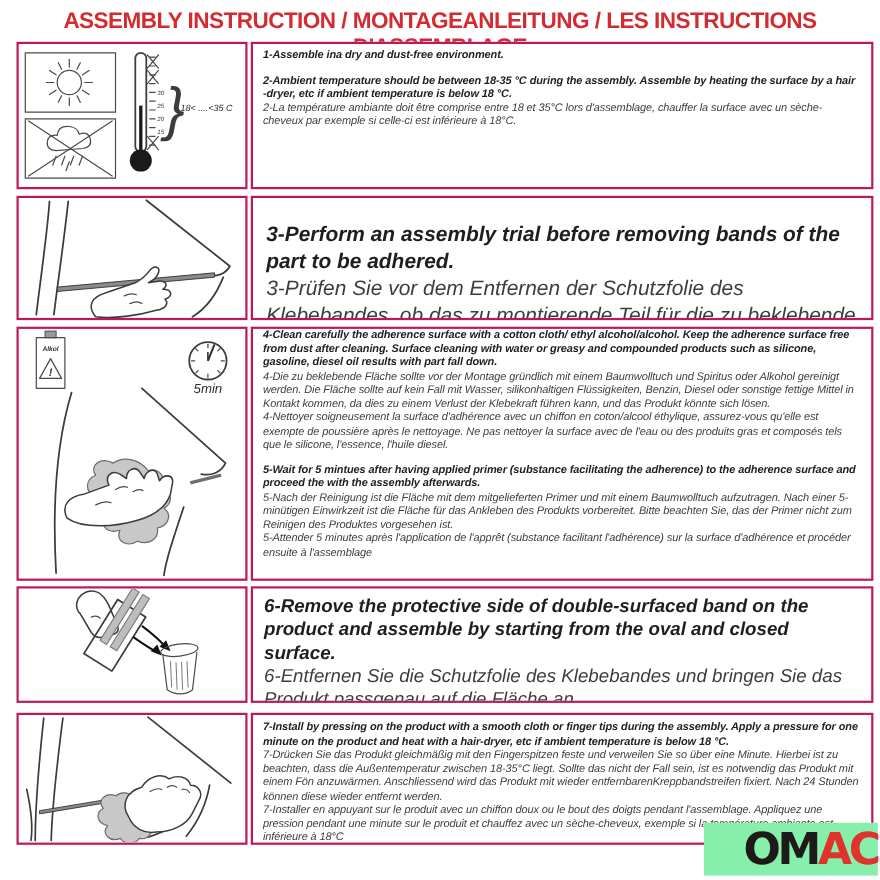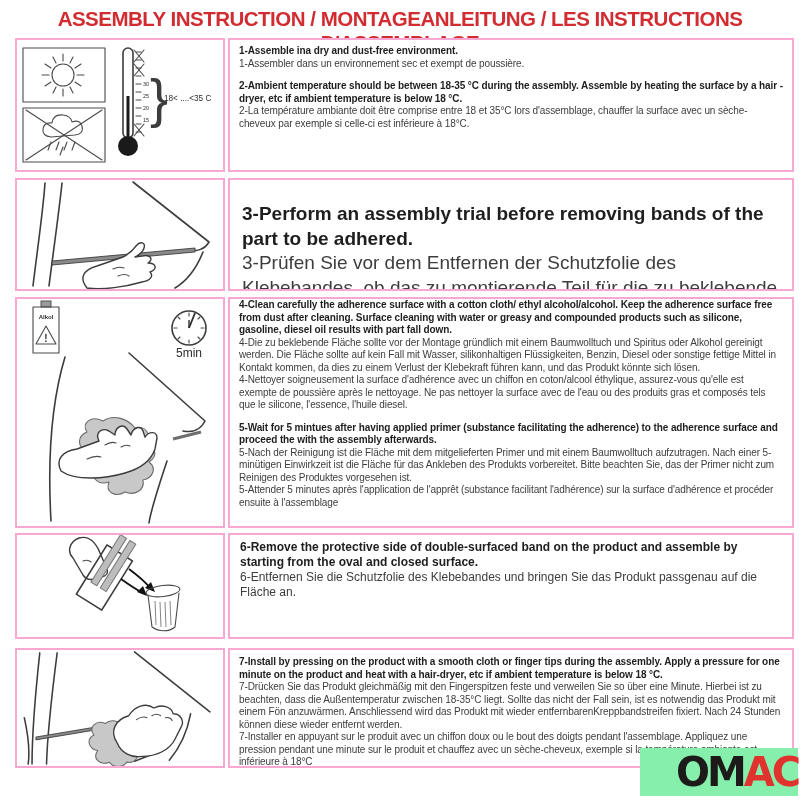--- a/index.html
+++ b/index.html
@@ -3,21 +3,21 @@
 <meta charset="utf-8">
 <style>
   * { margin:0; padding:0; box-sizing:border-box; }
   html,body { width:800px; height:800px; background:#ffffff;
               font-family:"Liberation Sans", sans-serif; color:#333; }
   .sheet { position:relative; width:800px; height:800px; background:#fff; overflow:hidden; }
 
   .title { position:absolute; top:7px; left:0; width:100%; text-align:center;
            font-size:20.5px; font-weight:bold; letter-spacing:-0.5px; color:#d22c31; }
 
-  .box { position:absolute; border:2px solid #f9a8d4; background:#fff; overflow:hidden; }
+  .box { position:absolute; border:2px solid #be185d; background:#fff; overflow:hidden;font-style:italic; }
 
   .illus { left:15px; width:210px; }
   .txt   { left:228px; width:566px; padding:5px 9px; }
 
   
   .r1 .illus, .r1 .txt { top:38px;  height:134px; }
   .r2 .illus, .r2 .txt { top:178px; height:113px; }
   .r3 .illus, .r3 .txt { top:297px; height:231px; }
   .r4 .illus, .r4 .txt { top:533px; height:106px; }
   .r5 .illus, .r5 .txt { top:648px; height:120px; }
@@ -25,21 +25,21 @@
   p { margin:0; }
   .small p { font-size:10px; line-height:1.25; letter-spacing:-0.1px; }
   .grp + .grp { margin-top:10px; }
   .en { font-weight:bold; color:#1e1e1e; }
   .de, .fr { color:#3d3d3d; }
 
   .r2 .txt { padding:22px 12px 6px 12px; }
   .r2 .txt p { font-size:19px; line-height:1.3; }
   .r3 .txt { padding-top:0; }
   .r4 .txt { padding:5px 10px; }
-  .r4 .txt p { font-size:12px; line-height:1.25; }
+  .r4 .txt p { font-size:17px; line-height:1.25; }
   .r5 .txt { padding-top:6px; }
 
   svg { display:block; width:100%; height:100%; }
   .ln  { fill:none; stroke:#3c3c3c; stroke-width:1.6; stroke-linecap:round; stroke-linejoin:round; }
   .ln2 { fill:none; stroke:#4a4a4a; stroke-width:1.1; stroke-linecap:round; stroke-linejoin:round; }
   .dark { fill:#1a1a1a; }
   .cloth { fill:#c8c8c8; stroke:#6a6a6a; stroke-width:1.1; stroke-linejoin:round; }
   .handw { fill:#ffffff; stroke:#3c3c3c; stroke-width:1.4; stroke-linejoin:round; }
   .strip { fill:#bdbdbd; stroke:#777; stroke-width:1; }
   .svgtext { font-family:"Liberation Sans", sans-serif; fill:#2e2e2e; }
@@ -121,21 +121,20 @@
           <text x="126" y="70" font-size="5.5" class="svgtext">20</text>
           <text x="126" y="82" font-size="5.5" class="svgtext">15</text>
           <text x="133" y="77" font-size="54" fill="#3c3c3c">}</text>
           <text x="147" y="61" font-size="8.2" class="svgtext">18&lt; ....&lt;35 C</text>
         </g>
       </svg>
     </div>
     <div class="box txt small">
       <div class="grp">
         <p class="en">1-Assemble ina dry and dust-free environment.</p>
-        <p class="fr">1-Assembler dans un environnement sec et exempt de poussière.</p>
       </div>
       <div class="grp">
         <p class="en">2-Ambient temperature should be between 18-35 °C  during the assembly. Assemble by heating the surface by a hair -dryer, etc if ambient temperature is below 18 °C.</p>
         <p class="fr">2-La température ambiante doit être comprise entre 18 et 35°C lors d'assemblage, chauffer la surface avec un sèche-cheveux par exemple si celle-ci est inférieure à 18°C.</p>
       </div>
     </div>
   </div>
 
   <div class="r2">
     <div class="box illus">

